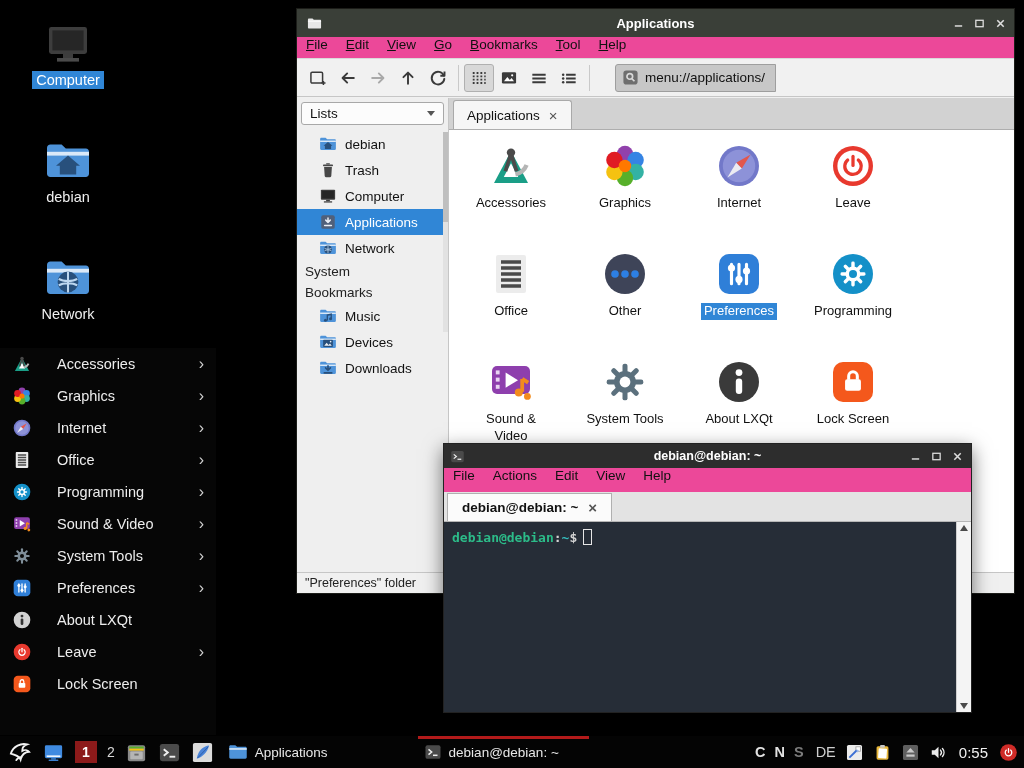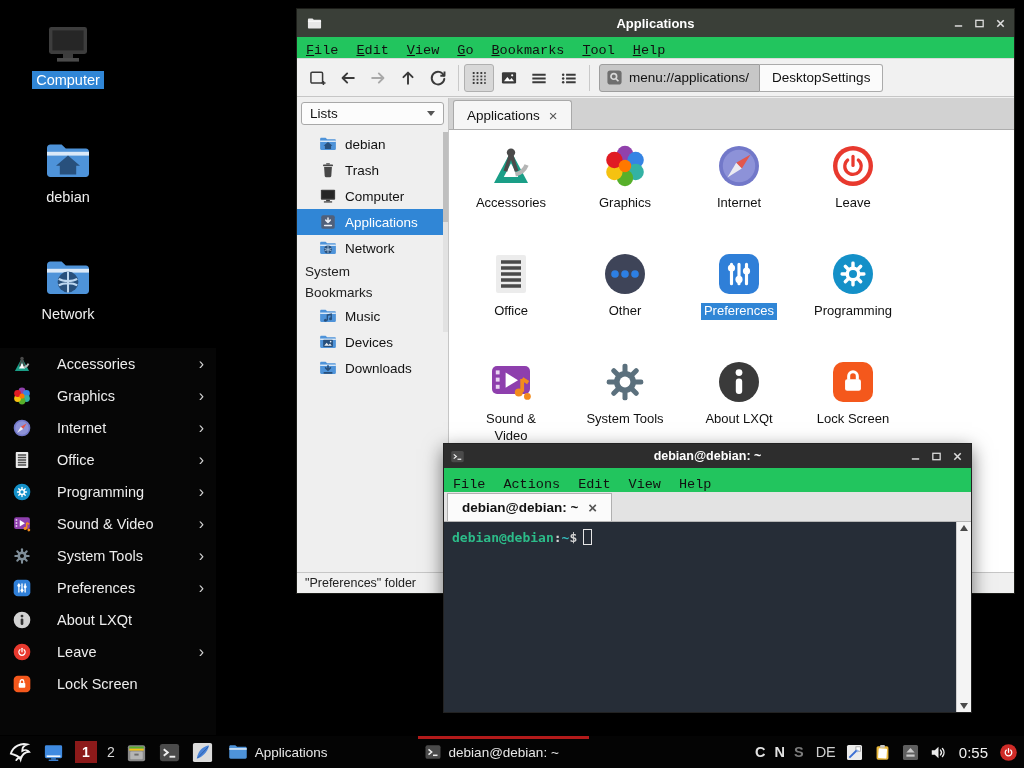--- a/index.html
+++ b/index.html
@@ -21,35 +21,35 @@
   .smi-a { margin-left:auto; color:#cfcfcf; font-size:16px; line-height:1; }
   #menu-search { position:absolute; left:0; bottom:0; width:216px; height:33px; border-top:1px solid #3c3c3c; display:flex; align-items:center; }
   #menu-search input { width:100%; background:transparent; border:none; outline:none; color:#9a9a9a; font-size:15px; padding:0 8px; font-family:"Liberation Sans",sans-serif; }
 
   
   .win { position:absolute; box-shadow:0 6px 18px rgba(0,0,0,.55); }
   .titlebar { display:flex; align-items:center; position:relative; }
   .tb-title { position:absolute; left:0; right:0; text-align:center; font-weight:bold; color:#fff; }
   .tb-btns { margin-left:auto; display:flex; align-items:center; gap:10px; padding-right:8px; position:relative; }
   .tb-btn svg { width:11px; height:11px; }
-  .menubar { display:flex; align-items:flex-end; background:#22c55e;font-family:Liberation Mono, monospace; }
+  .menubar { display:flex; align-items:flex-start; background:#ec4899; }
   .menubar .mi { font-size:13.5px; color:#111; padding:0 9px; }
   .fm .menubar .mi::first-letter { text-decoration:underline; }
 
   
   #fm { left:296px; top:8px; width:719px; height:586px; background:#f0f0f0; border:1px solid #1c1d19; z-index:10; }
   #fm .titlebar { height:28px; background:#3a3f38; padding-left:10px; }
   #fm .menubar { height:22px; border-bottom:1px solid #dadada; }
   #fm-toolbar { height:38px; background:#f1f1f1; border-bottom:1px solid #c6c6c6; display:flex; align-items:center; padding:0 6px; }
   .tbtn { width:30px; height:28px; display:flex; align-items:center; justify-content:center; color:#3a3a3a; }
   .tbtn svg { width:20px; height:20px; }
   .tbtn.disabled { color:#a9a9a9; }
   .tbtn.pressed { background:#d8d8d8; border:1px solid #b0b0b0; border-radius:3px; }
   .tsep { width:1px; height:26px; background:#c9c9c9; margin:0 5px; }
-  #crumbs { display:flex; height:28px; margin-left:4px; }
+  #crumbs { display:flex; height:28px; margin-left:20px; }
   #crumb-loc { display:flex; align-items:center; gap:6px; background:#c7c7c7; border:1px solid #9e9e9e; border-radius:3px 0 0 3px; padding:0 10px 0 6px; font-size:13.5px; color:#111; }
   #crumb-loc svg { width:17px; height:17px; }
   #crumb-seg { display:flex; align-items:center; background:#fbfbfb; border:1px solid #ababab; border-left:none; border-radius:0 3px 3px 0; padding:0 12px; font-size:13.5px; color:#111; }
   #fm-body { position:absolute; top:89px; bottom:21px; left:0; right:0; display:flex; }
   #fm-side { width:152px; background:#efefef; border-right:1px solid #c6c6c6; position:relative; }
   #lists-combo { margin:4px 4px 6px 4px; height:23px; background:#fcfcfc; border:1px solid #a8a8a8; border-radius:3px; display:flex; align-items:center; padding:0 8px; font-size:13.5px; color:#111; }
   #lists-combo .arr { margin-left:auto; width:0; height:0; border-left:4px solid transparent; border-right:4px solid transparent; border-top:5px solid #555; }
   .sb-h { font-size:13.5px; color:#222; padding:3px 0 3px 8px; }
   .sbr { display:flex; align-items:center; height:26px; padding-left:22px; font-size:13.5px; color:#111; }
   .sbr svg { width:18px; height:18px; flex:0 0 18px; }
@@ -530,23 +530,20 @@
           </svg>
         </span>
       <span class="tsep"></span>
       <div id="crumbs">
         <div id="crumb-loc">
           <svg viewBox="0 0 24 24">
               <use href="#s-lens"></use>
             </svg>
           <span>menu://applications/</span>
         </div>
-        <div id="crumb-seg">
-          <span>DesktopSettings</span>
-        </div>
       </div>
     </div>
     <div id="fm-body">
       <div id="fm-side">
         <div id="lists-combo">
           <span>Lists</span>
           <span class="arr"></span>
         </div>
         <div class="sbr">
           <svg viewBox="0 0 24 24" style="color:#4e93d9">

